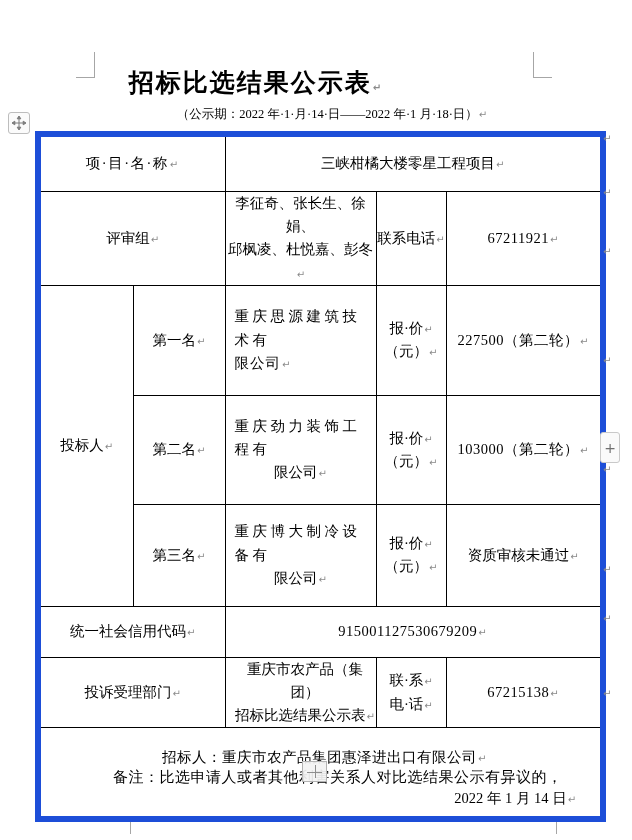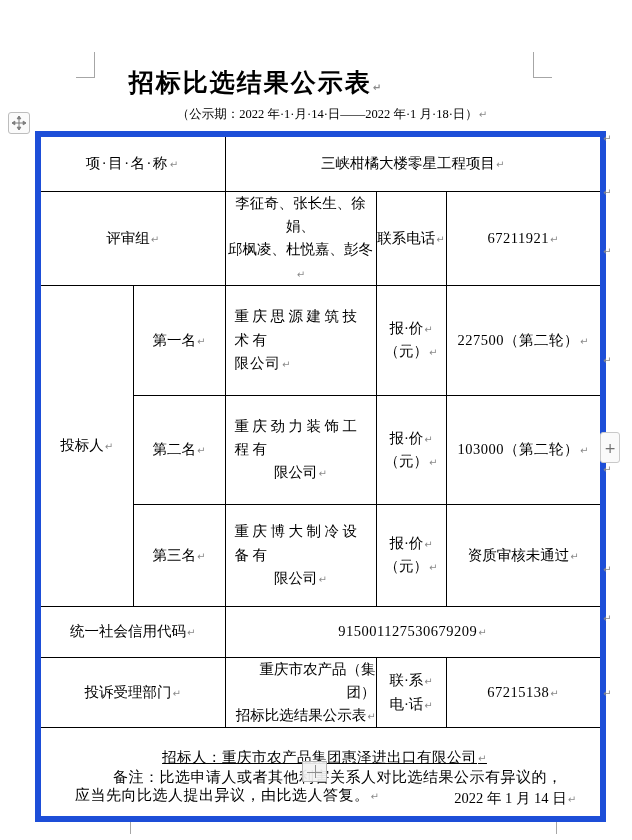--- a/index.html
+++ b/index.html
@@ -31,23 +31,23 @@
     border:6px solid #1d4ed8;}
   table.doc td{border:1px solid #000;padding:0;vertical-align:middle;text-align:center;
     font-size:14.5px;line-height:1.6;overflow:hidden;}
   .num{font-size:15.5px;letter-spacing:0.5px;}
   .lh40{line-height:40px;}
   .lh32{line-height:32px;}
   .lh30{line-height:30px;}
   .sp1{letter-spacing:1.5px;}
   .co-l1{text-align:left;padding-left:9px;letter-spacing:3.5px;}
   .co-l2-left{text-align:left;padding-left:9px;letter-spacing:1px;}
-  .leftcell{text-align:right;padding-left:9px;}
+  .leftcell{text-align:center;padding-left:9px;}
   .footer-cell{text-align:left;vertical-align:top;}
-  .footer-bidder{padding:12px 0 0 8px;font-size:14.5px;letter-spacing:0.5px;text-decoration:underline;}
+  .footer-bidder{padding:12px 0 0 8px;font-size:14.5px;letter-spacing:0.5px;}
   .footer-date{margin-top:18px;text-align:right;padding-right:24px;font-size:14.5px;}
 
   
   .plus-btn{position:absolute;left:600px;top:432px;width:20px;height:31px;box-sizing:border-box;
     border:1px solid #c9c9c9;border-radius:3px;background:#fafafa;color:#6f6f6f;
     display:flex;align-items:center;justify-content:center;font-size:14px;
     font-family:"DejaVu Sans",sans-serif;cursor:pointer;}
 
   
   .note{position:absolute;left:75px;top:768px;width:488px;font-size:15px;line-height:18px;letter-spacing:0.5px;}
@@ -223,19 +223,18 @@
 <span class="rowend" style="top:564px">↵</span>
 <span class="rowend" style="top:613px">↵</span>
 <span class="rowend" style="top:688px">↵</span>
 
 <div class="plus-btn">
   <span>+</span>
 </div>
 
 <div class="note">
   <div class="l1"><span>备注：比选申请人或者其他利害关系人对比选结果公示有异议的，</span></div>
-  <div><span>应当先向比选人提出异议，由比选人答复。</span><span class="pm">↵</span></div>
 </div>
 
 <div class="cursor-box">
   <div class="h"></div>
   <div class="v"></div>
 </div>
 
 </body></html>

